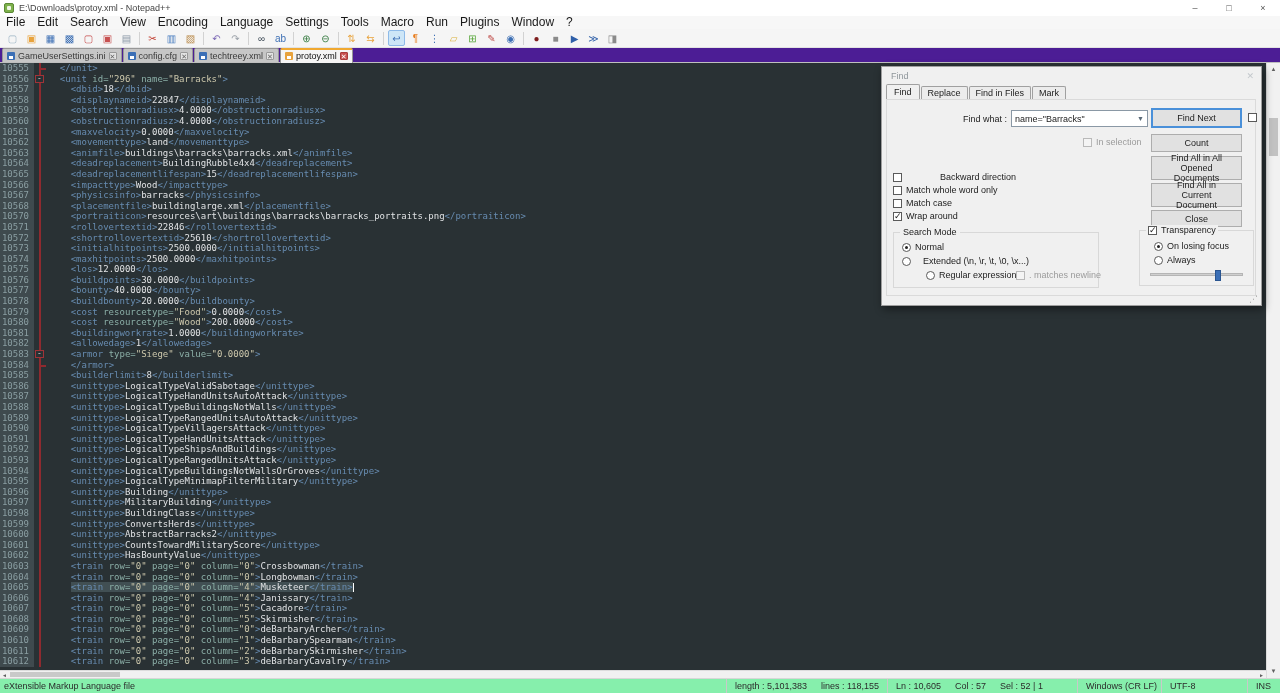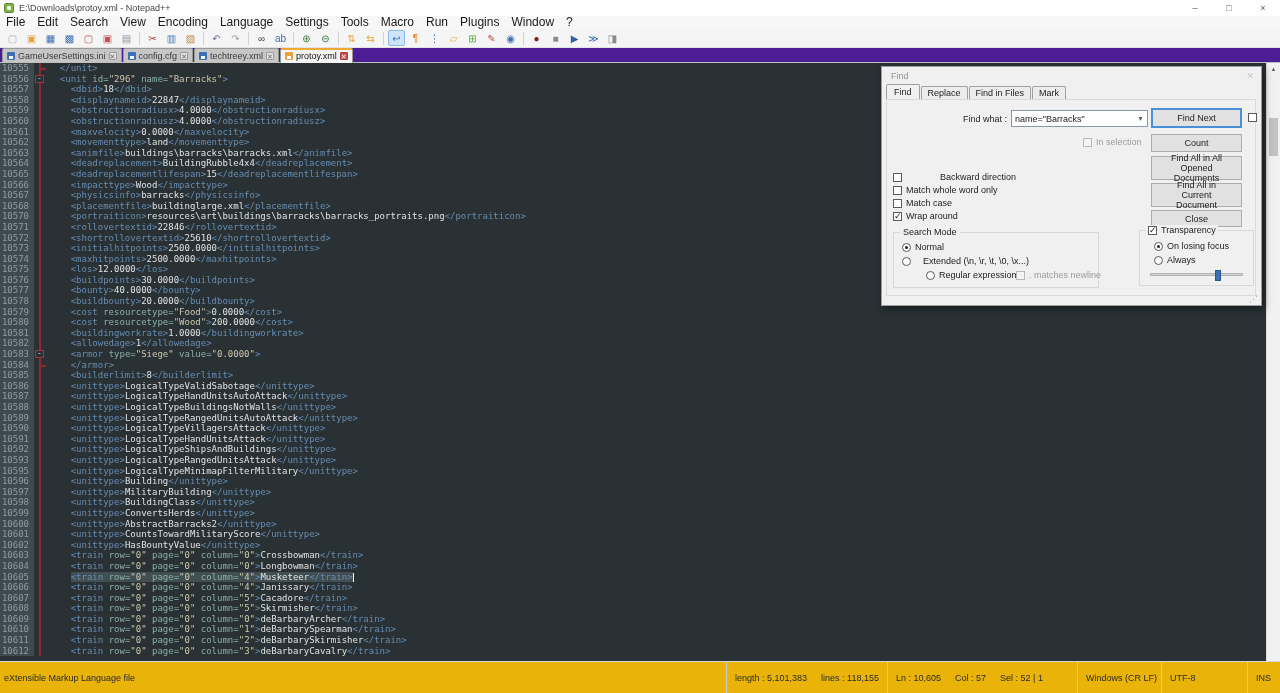--- a/index.html
+++ b/index.html
@@ -52,21 +52,21 @@
   
   .vscroll{position:absolute;right:0;top:63px;bottom:15px;width:14px;background:#f1f1f1;border-left:1px solid #dcdcdc}
   .vs-arrow{height:13px;text-align:center;font-size:6px;color:#606060;line-height:13px}
   .vs-arrow.down{position:absolute;bottom:0;left:0;right:0}
   .vs-thumb{position:absolute;left:2px;right:2px;top:55px;height:38px;background:#c2c2c2}
   .hscroll{position:absolute;left:0;right:0;bottom:0;height:8px;background:#f1f1f1;border-top:1px solid #dcdcdc}
   .hs-thumb{position:absolute;left:10px;top:1px;width:110px;height:5px;background:#c9c9c9}
   .hs-arrow{position:absolute;top:0;width:9px;font-size:5px;color:#606060;line-height:8px;text-align:center}
 
   
-  .statusbar{position:absolute;left:0;right:0;bottom:0;height:32px;background:#eab308;border-top:1px solid #d7d7d7;display:flex;font-size:9px;color:#2b2b2b;align-items:center}
+  .statusbar{position:absolute;left:0;right:0;bottom:0;height:15px;background:#86efac;border-top:1px solid #d7d7d7;display:flex;font-size:9px;color:#2b2b2b;align-items:center}
   .sb-seg{height:100%;display:flex;align-items:center;border-left:1px solid #c9c9c9;padding:0 8px;gap:14px;white-space:nowrap}
   .sb-seg:first-child{border-left:none;flex:1;padding-left:4px}
 
   
   .find-dialog{position:absolute;left:881px;top:66px;width:381px;height:240px;background:#f0f0f0;border:1px solid #9e9e9e;box-shadow:2px 3px 8px rgba(0,0,0,.45);font-size:9px;color:#1c1c1c}
   .fd-title{height:17px;padding:4px 0 0 9px;color:#8f969b}
   .fd-x{position:absolute;right:7px;top:4px;color:#c3c8cc;font-size:9px}
   .fd-tabs{display:flex;align-items:flex-end;height:15px;padding-left:4px}
   .fd-tab{padding:1px 6px;margin-right:1px;background:#ececec;border:1px solid #a0a0a0;border-bottom:none;border-radius:2px 2px 0 0}
   .fd-tab.active{background:#f0f0f0;padding:2px 7px;position:relative;z-index:2}
@@ -217,20 +217,21 @@
         <div class="line"><div class="lnum">10584</div><div class="fold"><i class="fline"></i><i class="ftick"></i></div><div class="code"><span class="t-text">    </span><span class="t-tag">&lt;/armor</span><span class="t-tag">&gt;</span></div></div>
         <div class="line"><div class="lnum">10585</div><div class="fold"><i class="fline"></i></div><div class="code"><span class="t-text">    </span><span class="t-tag">&lt;builderlimit</span><span class="t-tag">&gt;</span><span class="t-text">8</span><span class="t-tag">&lt;/builderlimit</span><span class="t-tag">&gt;</span></div></div>
         <div class="line"><div class="lnum">10586</div><div class="fold"><i class="fline"></i></div><div class="code"><span class="t-text">    </span><span class="t-tag">&lt;unittype</span><span class="t-tag">&gt;</span><span class="t-text">LogicalTypeValidSabotage</span><span class="t-tag">&lt;/unittype</span><span class="t-tag">&gt;</span></div></div>
         <div class="line"><div class="lnum">10587</div><div class="fold"><i class="fline"></i></div><div class="code"><span class="t-text">    </span><span class="t-tag">&lt;unittype</span><span class="t-tag">&gt;</span><span class="t-text">LogicalTypeHandUnitsAutoAttack</span><span class="t-tag">&lt;/unittype</span><span class="t-tag">&gt;</span></div></div>
         <div class="line"><div class="lnum">10588</div><div class="fold"><i class="fline"></i></div><div class="code"><span class="t-text">    </span><span class="t-tag">&lt;unittype</span><span class="t-tag">&gt;</span><span class="t-text">LogicalTypeBuildingsNotWalls</span><span class="t-tag">&lt;/unittype</span><span class="t-tag">&gt;</span></div></div>
         <div class="line"><div class="lnum">10589</div><div class="fold"><i class="fline"></i></div><div class="code"><span class="t-text">    </span><span class="t-tag">&lt;unittype</span><span class="t-tag">&gt;</span><span class="t-text">LogicalTypeRangedUnitsAutoAttack</span><span class="t-tag">&lt;/unittype</span><span class="t-tag">&gt;</span></div></div>
         <div class="line"><div class="lnum">10590</div><div class="fold"><i class="fline"></i></div><div class="code"><span class="t-text">    </span><span class="t-tag">&lt;unittype</span><span class="t-tag">&gt;</span><span class="t-text">LogicalTypeVillagersAttack</span><span class="t-tag">&lt;/unittype</span><span class="t-tag">&gt;</span></div></div>
         <div class="line"><div class="lnum">10591</div><div class="fold"><i class="fline"></i></div><div class="code"><span class="t-text">    </span><span class="t-tag">&lt;unittype</span><span class="t-tag">&gt;</span><span class="t-text">LogicalTypeHandUnitsAttack</span><span class="t-tag">&lt;/unittype</span><span class="t-tag">&gt;</span></div></div>
         <div class="line"><div class="lnum">10592</div><div class="fold"><i class="fline"></i></div><div class="code"><span class="t-text">    </span><span class="t-tag">&lt;unittype</span><span class="t-tag">&gt;</span><span class="t-text">LogicalTypeShipsAndBuildings</span><span class="t-tag">&lt;/unittype</span><span class="t-tag">&gt;</span></div></div>
         <div class="line"><div class="lnum">10593</div><div class="fold"><i class="fline"></i></div><div class="code"><span class="t-text">    </span><span class="t-tag">&lt;unittype</span><span class="t-tag">&gt;</span><span class="t-text">LogicalTypeRangedUnitsAttack</span><span class="t-tag">&lt;/unittype</span><span class="t-tag">&gt;</span></div></div>
+        <div class="line"><div class="lnum">10594</div><div class="fold"><i class="fline"></i></div><div class="code"><span class="t-text">    </span><span class="t-tag">&lt;unittype</span><span class="t-tag">&gt;</span><span class="t-text">LogicalTypeBuildingsNotWallsOrGroves</span><span class="t-tag">&lt;/unittype</span><span class="t-tag">&gt;</span></div></div>
         <div class="line"><div class="lnum">10595</div><div class="fold"><i class="fline"></i></div><div class="code"><span class="t-text">    </span><span class="t-tag">&lt;unittype</span><span class="t-tag">&gt;</span><span class="t-text">LogicalTypeMinimapFilterMilitary</span><span class="t-tag">&lt;/unittype</span><span class="t-tag">&gt;</span></div></div>
         <div class="line"><div class="lnum">10596</div><div class="fold"><i class="fline"></i></div><div class="code"><span class="t-text">    </span><span class="t-tag">&lt;unittype</span><span class="t-tag">&gt;</span><span class="t-text">Building</span><span class="t-tag">&lt;/unittype</span><span class="t-tag">&gt;</span></div></div>
         <div class="line"><div class="lnum">10597</div><div class="fold"><i class="fline"></i></div><div class="code"><span class="t-text">    </span><span class="t-tag">&lt;unittype</span><span class="t-tag">&gt;</span><span class="t-text">MilitaryBuilding</span><span class="t-tag">&lt;/unittype</span><span class="t-tag">&gt;</span></div></div>
         <div class="line"><div class="lnum">10598</div><div class="fold"><i class="fline"></i></div><div class="code"><span class="t-text">    </span><span class="t-tag">&lt;unittype</span><span class="t-tag">&gt;</span><span class="t-text">BuildingClass</span><span class="t-tag">&lt;/unittype</span><span class="t-tag">&gt;</span></div></div>
         <div class="line"><div class="lnum">10599</div><div class="fold"><i class="fline"></i></div><div class="code"><span class="t-text">    </span><span class="t-tag">&lt;unittype</span><span class="t-tag">&gt;</span><span class="t-text">ConvertsHerds</span><span class="t-tag">&lt;/unittype</span><span class="t-tag">&gt;</span></div></div>
         <div class="line"><div class="lnum">10600</div><div class="fold"><i class="fline"></i></div><div class="code"><span class="t-text">    </span><span class="t-tag">&lt;unittype</span><span class="t-tag">&gt;</span><span class="t-text">AbstractBarracks2</span><span class="t-tag">&lt;/unittype</span><span class="t-tag">&gt;</span></div></div>
         <div class="line"><div class="lnum">10601</div><div class="fold"><i class="fline"></i></div><div class="code"><span class="t-text">    </span><span class="t-tag">&lt;unittype</span><span class="t-tag">&gt;</span><span class="t-text">CountsTowardMilitaryScore</span><span class="t-tag">&lt;/unittype</span><span class="t-tag">&gt;</span></div></div>
         <div class="line"><div class="lnum">10602</div><div class="fold"><i class="fline"></i></div><div class="code"><span class="t-text">    </span><span class="t-tag">&lt;unittype</span><span class="t-tag">&gt;</span><span class="t-text">HasBountyValue</span><span class="t-tag">&lt;/unittype</span><span class="t-tag">&gt;</span></div></div>
         <div class="line"><div class="lnum">10603</div><div class="fold"><i class="fline"></i></div><div class="code"><span class="t-text">    </span><span class="t-tag">&lt;train</span><span class="t-text"> </span><span class="t-attr">row=</span><span class="t-str">"0"</span><span class="t-text"> </span><span class="t-attr">page=</span><span class="t-str">"0"</span><span class="t-text"> </span><span class="t-attr">column=</span><span class="t-str">"0"</span><span class="t-tag">&gt;</span><span class="t-text">Crossbowman</span><span class="t-tag">&lt;/train</span><span class="t-tag">&gt;</span></div></div>
         <div class="line"><div class="lnum">10604</div><div class="fold"><i class="fline"></i></div><div class="code"><span class="t-text">    </span><span class="t-tag">&lt;train</span><span class="t-text"> </span><span class="t-attr">row=</span><span class="t-str">"0"</span><span class="t-text"> </span><span class="t-attr">page=</span><span class="t-str">"0"</span><span class="t-text"> </span><span class="t-attr">column=</span><span class="t-str">"0"</span><span class="t-tag">&gt;</span><span class="t-text">Longbowman</span><span class="t-tag">&lt;/train</span><span class="t-tag">&gt;</span></div></div>

